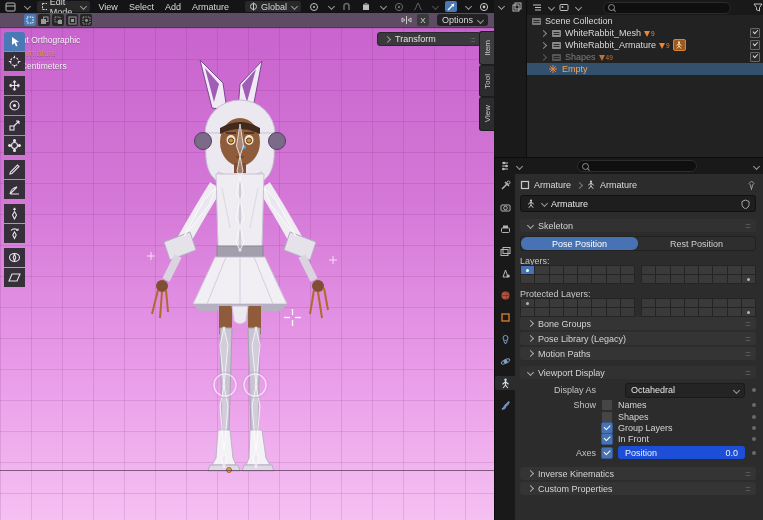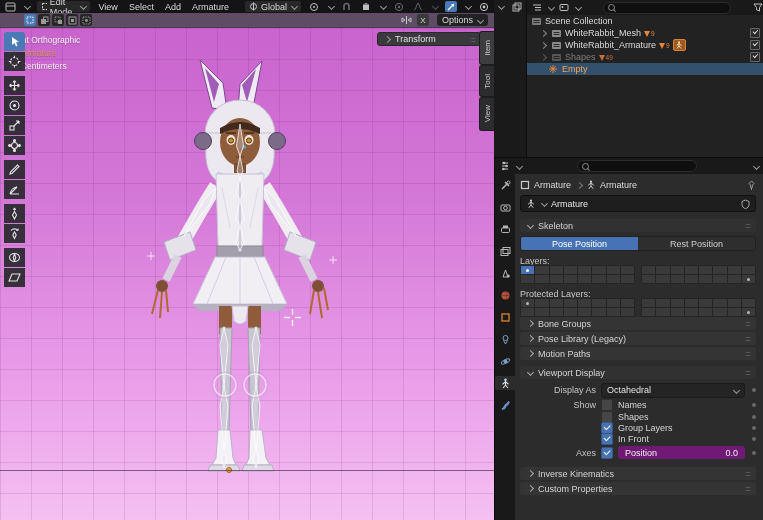--- a/index.html
+++ b/index.html
@@ -83,36 +83,36 @@
   .ptab.active{background:#2c2c2c;border-radius:2px 0 0 2px;width:20px;}
   #props-content{position:absolute;left:20px;top:16px;right:0;bottom:0;padding:2px 7px 0 5px;box-sizing:border-box;}
   .brow{display:flex;align-items:center;gap:4px;}
   #breadcrumb{height:14px;margin-top:2px;color:#dcdcdc;}
   #name-field{height:15px;margin-top:3px;background:#1e1e1e;border:1px solid #111;border-radius:3px;display:flex;align-items:center;gap:4px;padding:0 5px;color:#e6e6e6;}
   .sect{height:13px;margin-top:2px;background:#343434;border-radius:3px;display:flex;align-items:center;gap:5px;padding:0 6px;color:#d4d4d4;}
   .sect .chev{border-color:#aaa;}
   #sect-skeleton{margin-top:7px;background:#313131;}
   .segbtns{display:flex;height:13px;margin-top:4px;border-radius:3px;overflow:hidden;border:1px solid #222;}
   .segbtns div{flex:1;display:flex;align-items:center;justify-content:center;background:#2e2e2e;color:#cfcfcf;}
-  .segbtns .on{background:#4772b3;color:#fff;}
+  .segbtns .on{background:#4772b3;color:#fff;border-radius:6px;}
   .minilabel{height:9px;margin-top:5px;color:#c8c8c8;display:flex;align-items:center;}
   .lay-wrap{display:flex;gap:6px;height:19px;}
   .lgrid{flex:1;display:grid;grid-template-columns:repeat(8,1fr);grid-template-rows:1fr 1fr;gap:1px;background:#242424;border:1px solid #242424;border-radius:2px;}
   .lgrid div{background:#3a3a3a;position:relative;}
   .lgrid div.on{background:#4772b3;}
   .lgrid div.dot::after{content:"";position:absolute;left:50%;top:50%;width:3px;height:3px;margin:-1.5px 0 0 -1.5px;border-radius:50%;background:#b5b5b5;}
   .lgrid div.on.dot::after{background:#fff;}
   .prow{display:flex;align-items:center;gap:5px;}
   .prow .plabel{width:76px;text-align:right;color:#c3c3c3;flex:none;}
   .adot{width:4px;height:4px;border-radius:50%;background:#6a6a6a;flex:none;margin-left:2px;}
-  .dropdown{flex:1;height:13px;background:#242424;border:1px solid #1a1a1a;border-radius:3px;display:flex;align-items:center;padding:0 5px;color:#e2e2e2;gap:4px;}
+  .dropdown{flex:1;height:13px;background:#242424;border:1px solid #1a1a1a;border-radius:3px;display:flex;align-items:center;padding:0 5px;color:#e2e2e2;gap:4px;margin-left:24px;}
   .cb{width:10px;height:10px;background:#464646;border:1px solid #2e2e2e;border-radius:2px;position:relative;flex:none;}
   .cb.on{background:#4772b3;border-color:#35588c;}
   .cb.on::after{content:"";position:absolute;left:2px;top:2px;width:4.5px;height:2.5px;border-left:1.4px solid #fff;border-bottom:1.4px solid #fff;transform:rotate(-45deg);}
-  .slider{flex:1;height:13px;background:#701a75;border-radius:3px;display:flex;align-items:center;padding:0 7px;color:#f0f0f0;}
+  .slider{flex:1;height:13px;background:#1d4ed8;border-radius:3px;display:flex;align-items:center;padding:0 7px;color:#f0f0f0;}
   .cblabel{color:#d5d5d5;}
 </style>
 </head>
 <body>
 
 <div id="app">
 
   <div id="vp-header" class="abs">
     <span class="icbox">
       <svg width="11" height="10">

